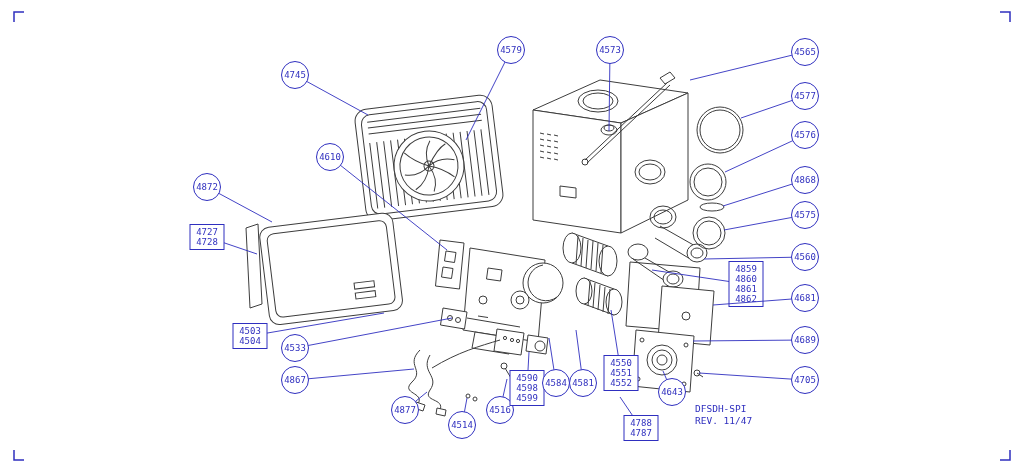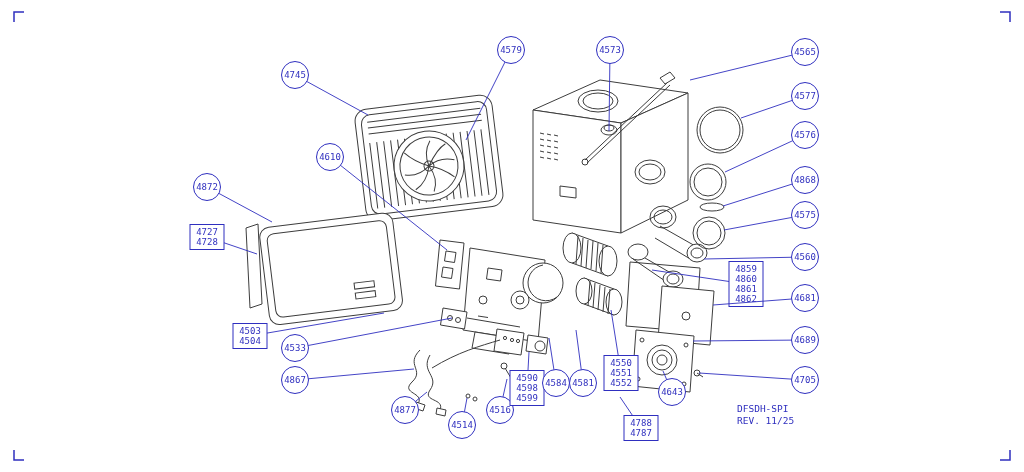--- a/index.html
+++ b/index.html
@@ -1,20 +1,20 @@
 <!DOCTYPE html>
 <html><head>
 <meta charset="utf-8">
 <style>
   html,body{margin:0;padding:0;background:#ffffff;}
   .page{position:relative;width:1024px;height:472px;background:#ffffff;overflow:hidden;
         font-family:"DejaVu Sans Mono", monospace;}
   svg{position:absolute;left:0;top:0;}
   #callout-layer text{font-family:"DejaVu Sans Mono", monospace;letter-spacing:0;}
-  .footer-note{position:absolute;left:737px;top:403px;color:#2f2fbf;font-size:9.5px;line-height:12px;}
+  .footer-note{position:absolute;left:695px;top:403px;color:#2f2fbf;font-size:9.5px;line-height:12px;}
 </style>
 </head>
 <body>
 
 <div class="page">
 
   <svg width="1024" height="472" viewBox="0 0 1024 472" fill="none" stroke="#3d3d3d" stroke-width="1">
 
     <g>
       <path d="M533 110 L600 80 L688 93 L621 123 Z" fill="#fff"></path>
@@ -316,15 +316,15 @@
         <g>
           <line x1="672" y1="392" x2="663" y2="371" stroke="#2f2fbf" stroke-width="0.9"></line>
           <circle cx="672" cy="392" r="13.5" fill="#fff" stroke="#2f2fbf" stroke-width="1"></circle>
           <text x="672" y="395" text-anchor="middle" fill="#2f2fbf" stroke="none" font-size="9">4643</text>
         </g>
       </g>
   </svg>
 
   <div class="footer-note">
     <div>DFSDH-SPI</div>
-    <div>REV. 11/25</div>
+    <div>REV. 11/47</div>
   </div>
 </div>
 
 </body></html>

